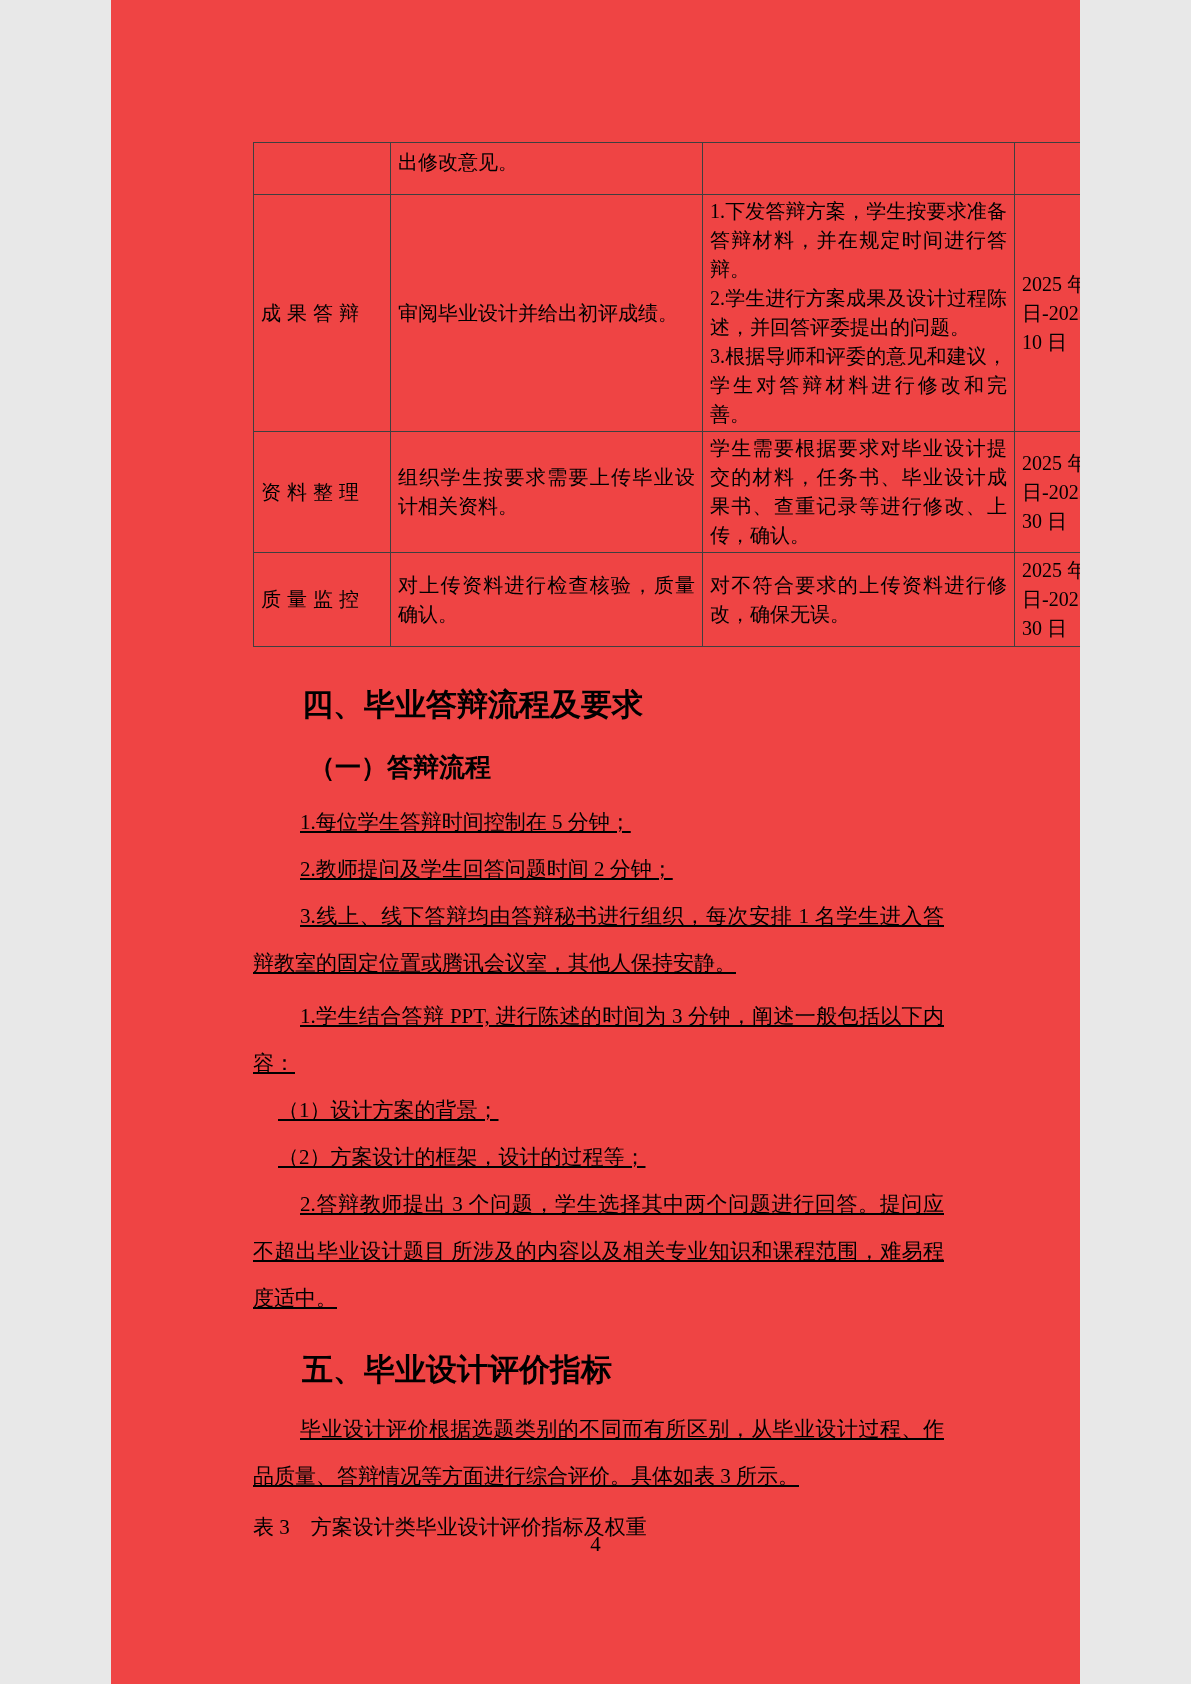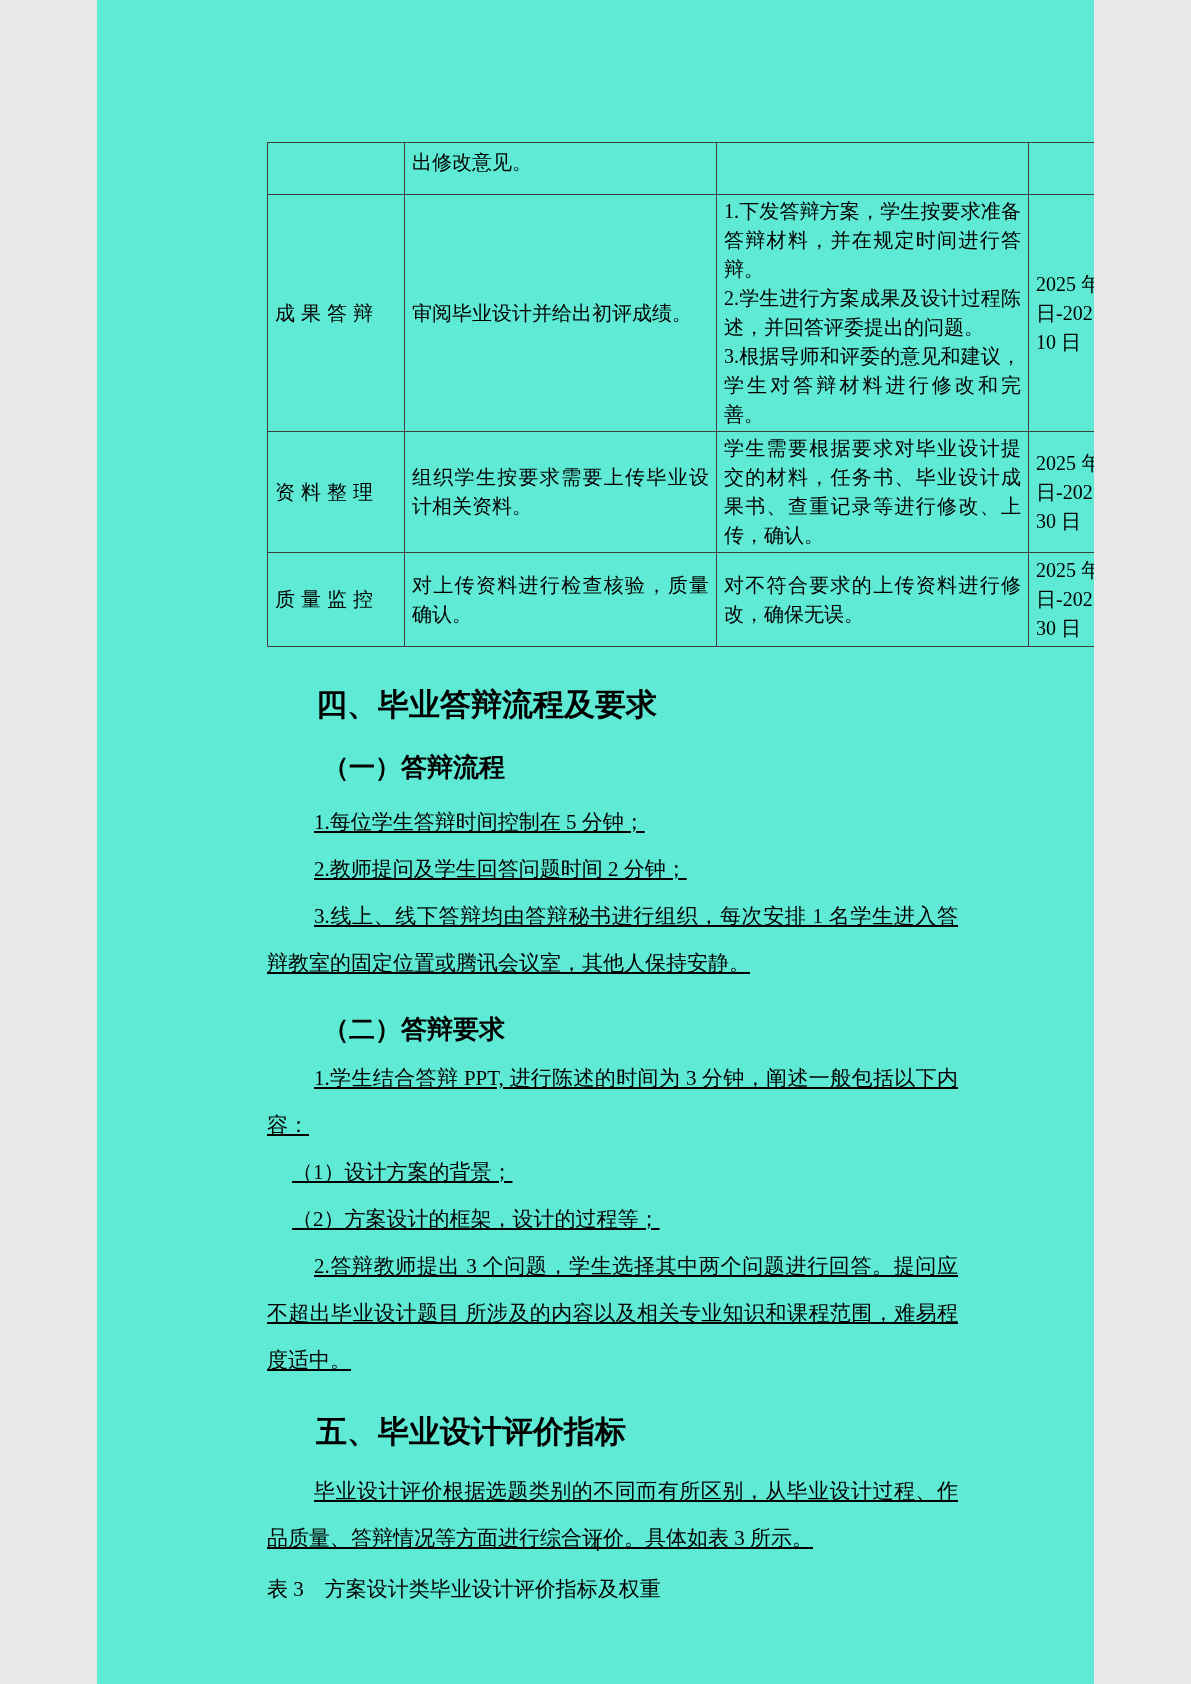--- a/index.html
+++ b/index.html
@@ -1,24 +1,23 @@
 <!DOCTYPE html>
 <html><head>
 <meta charset="utf-8">
 <style>
   html,body{margin:0;padding:0;background:#e8e8e8;}
   .page{
     position:relative;
     width:969px;height:1684px;
     margin:0 auto;
-    background:#5eead4;
+    background:#ef4444;
     color:#000;
     font-family:"Liberation Serif","DejaVu Serif",serif;
     overflow:hidden;
-    padding-left:28px;
   }
   .doc{margin:0 136px 0 142px;}
 
   
   table.sched{
     margin-top:142px;
     width:908px;
     border-collapse:collapse;
     table-layout:fixed;
     font-size:20px;
@@ -143,21 +142,20 @@
     <div class="h-big h4">四、毕业答辩流程及要求</div>
 
     <div class="h-sub h41">（一）答辩流程</div>
 
     <div class="block1">
       <div class="para indent">1.每位学生答辩时间控制在 5 分钟；</div>
       <div class="para indent">2.教师提问及学生回答问题时间 2 分钟；</div>
       <div class="para indent">3.线上、线下答辩均由答辩秘书进行组织，每次安排 1 名学生进入答辩教室的固定位置或腾讯会议室，其他人保持安静。</div>
     </div>
 
-    <div class="h-sub h42">（二）答辩要求</div>
 
     <div class="block2">
       <div class="para indent">1.学生结合答辩 PPT, 进行陈述的时间为 3 分钟，阐述一般包括以下内容：</div>
       <div class="para list">（1）设计方案的背景；</div>
       <div class="para list">（2）方案设计的框架，设计的过程等；</div>
       <div class="para indent">2.答辩教师提出 3 个问题，学生选择其中两个问题进行回答。提问应不超出毕业设计题目 所涉及的内容以及相关专业知识和课程范围，难易程度适中。</div>
     </div>
 
     <div class="h-big h5">五、毕业设计评价指标</div>
 

